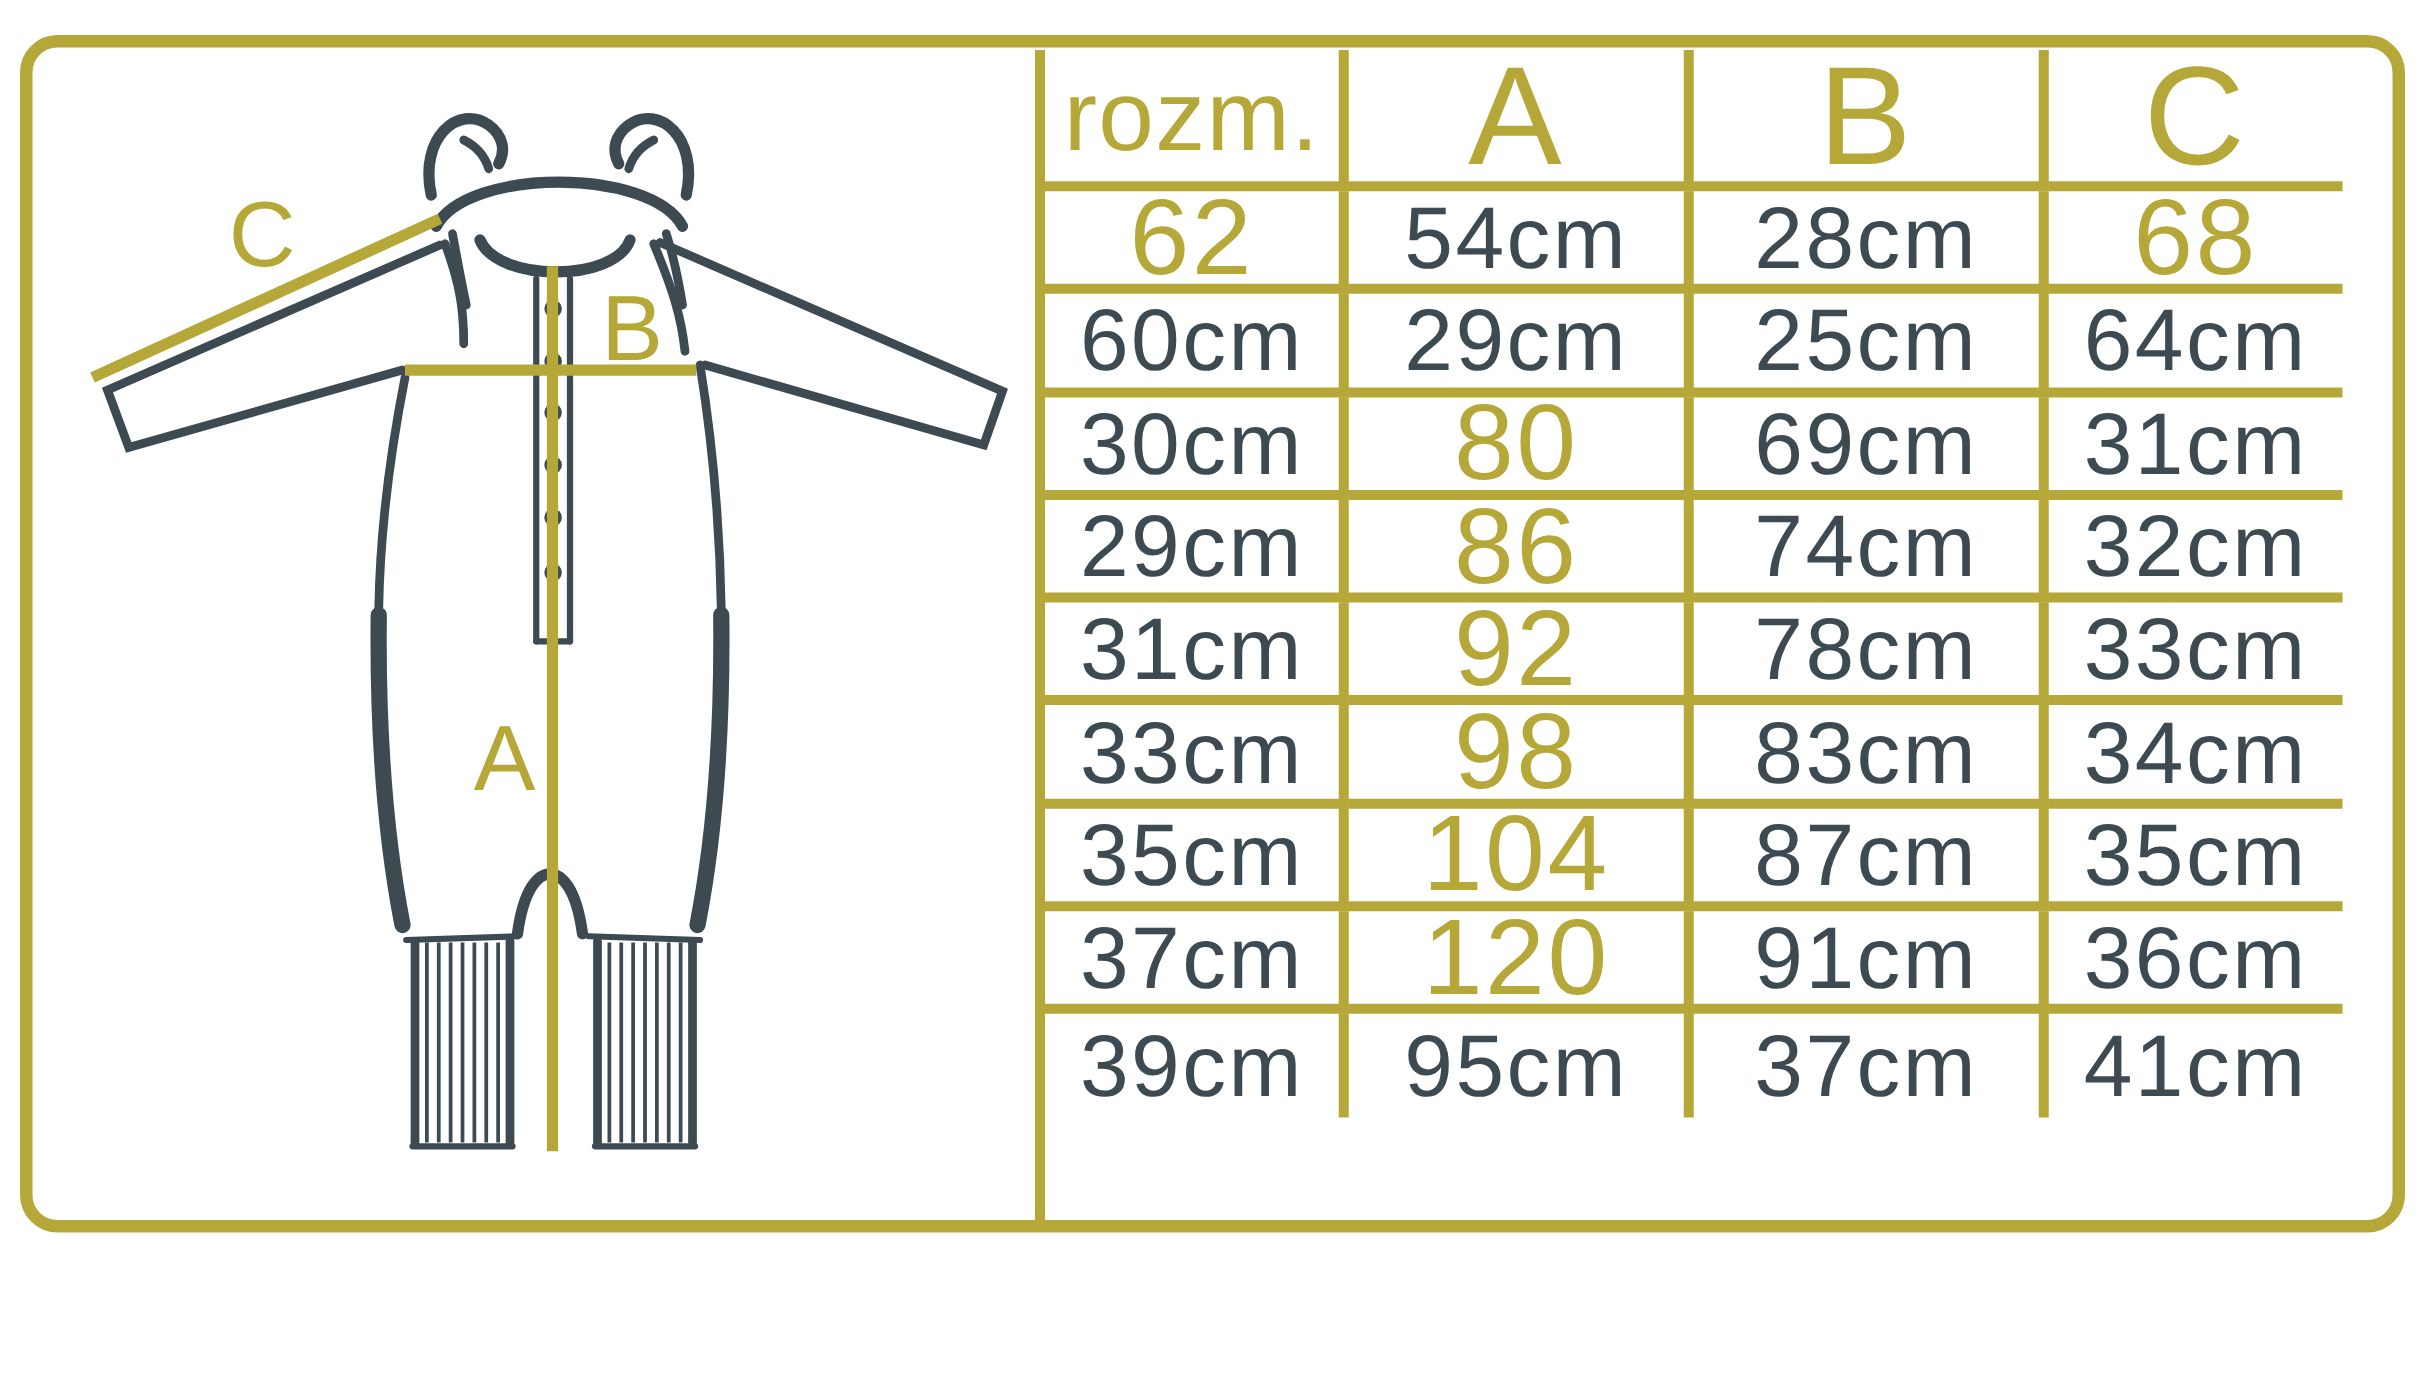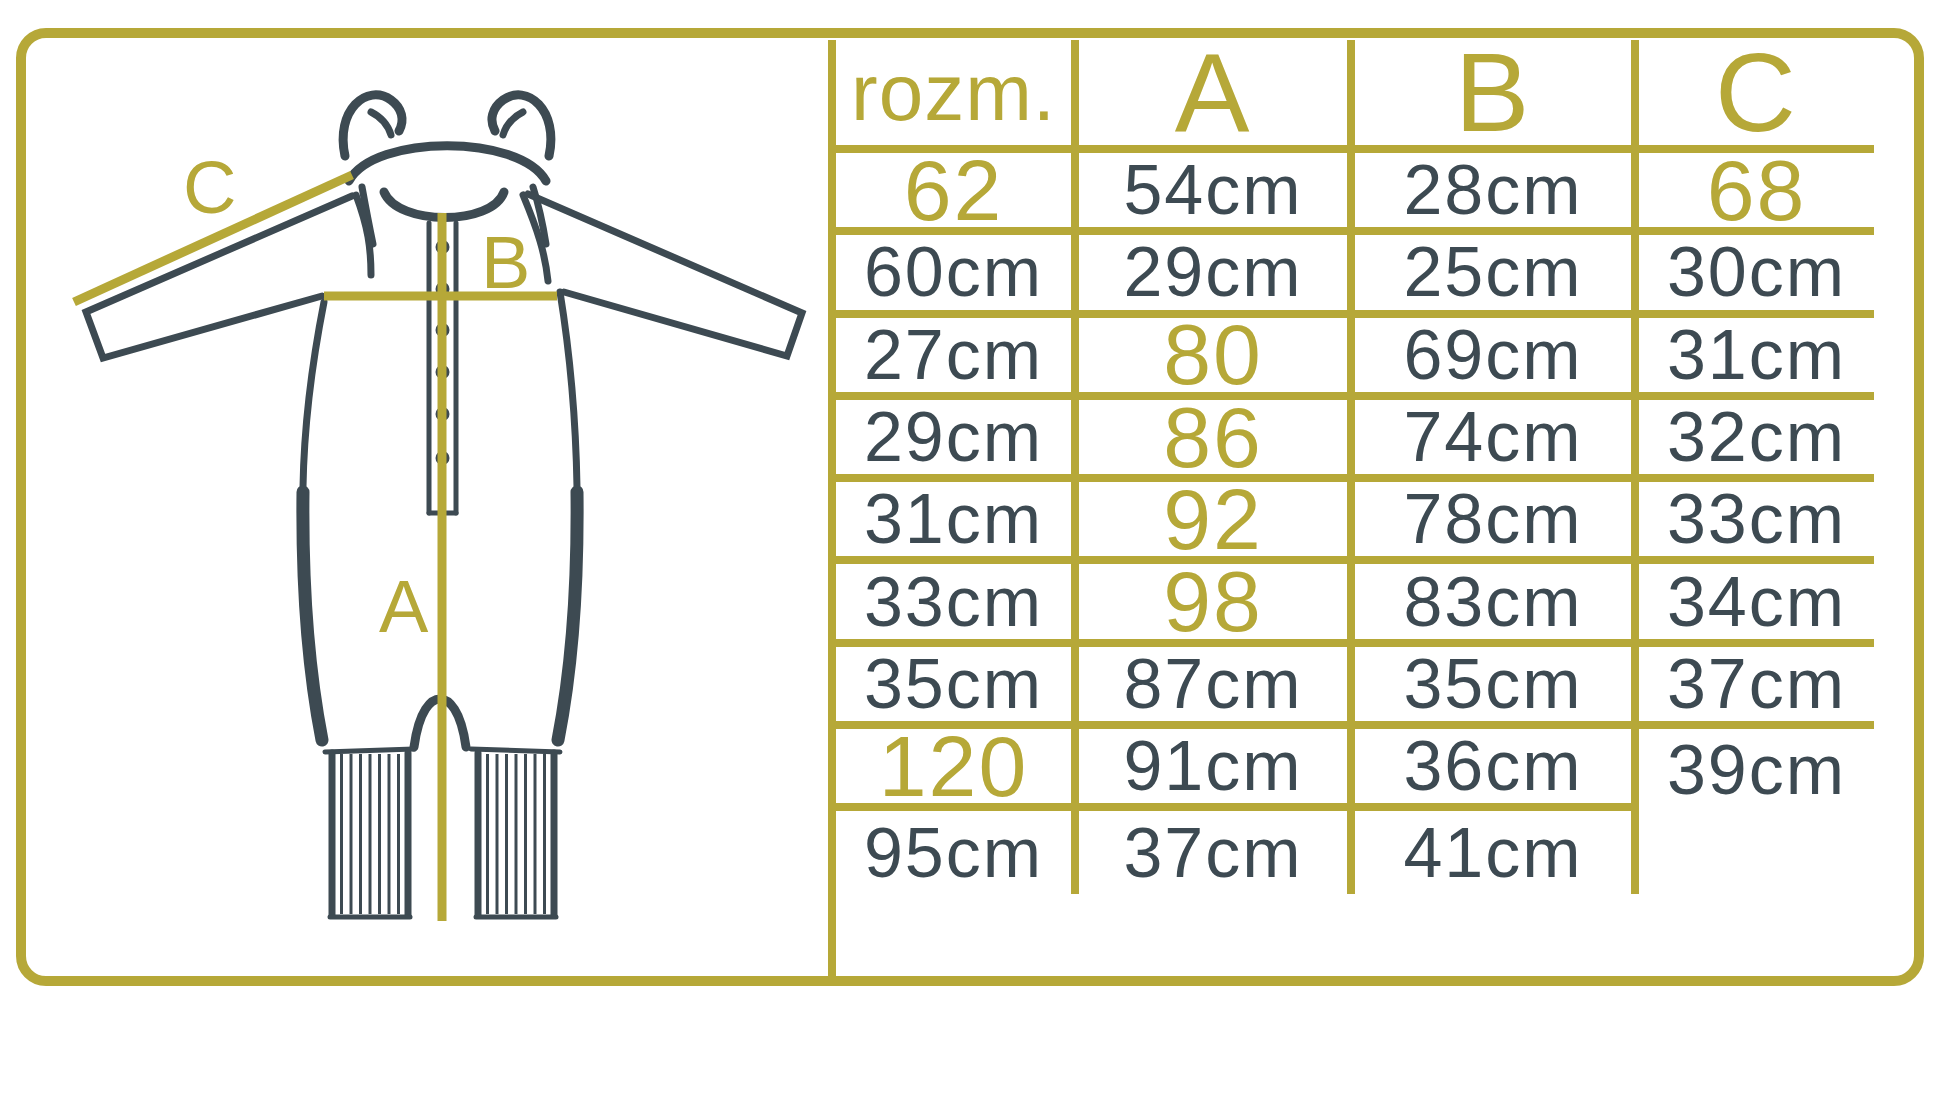--- a/index.html
+++ b/index.html
@@ -184,38 +184,39 @@
     <div class="cell h">B</div>
     <div class="cell h">C</div>
 
   <div class="cell size-num">62</div>
       <div class="cell">54cm</div>
       <div class="cell">28cm</div>
       <div class="cell size-num">68</div>
       <div class="cell">60cm</div>
       <div class="cell">29cm</div>
       <div class="cell">25cm</div>
+      <div class="cell">64cm</div>
       <div class="cell">30cm</div>
-      <div class="cell">27cm</div>
       <div class="cell size-num">80</div>
       <div class="cell">69cm</div>
       <div class="cell">31cm</div>
       <div class="cell">29cm</div>
       <div class="cell size-num">86</div>
       <div class="cell">74cm</div>
       <div class="cell">32cm</div>
       <div class="cell">31cm</div>
       <div class="cell size-num">92</div>
       <div class="cell">78cm</div>
       <div class="cell">33cm</div>
       <div class="cell">33cm</div>
       <div class="cell size-num">98</div>
       <div class="cell">83cm</div>
       <div class="cell">34cm</div>
       <div class="cell">35cm</div>
+      <div class="cell size-num">104</div>
       <div class="cell">87cm</div>
       <div class="cell">35cm</div>
       <div class="cell">37cm</div>
       <div class="cell size-num">120</div>
       <div class="cell">91cm</div>
       <div class="cell">36cm</div>
       <div class="cell">39cm</div>
       <div class="cell">95cm</div>
       <div class="cell">37cm</div>
       <div class="cell">41cm</div>

